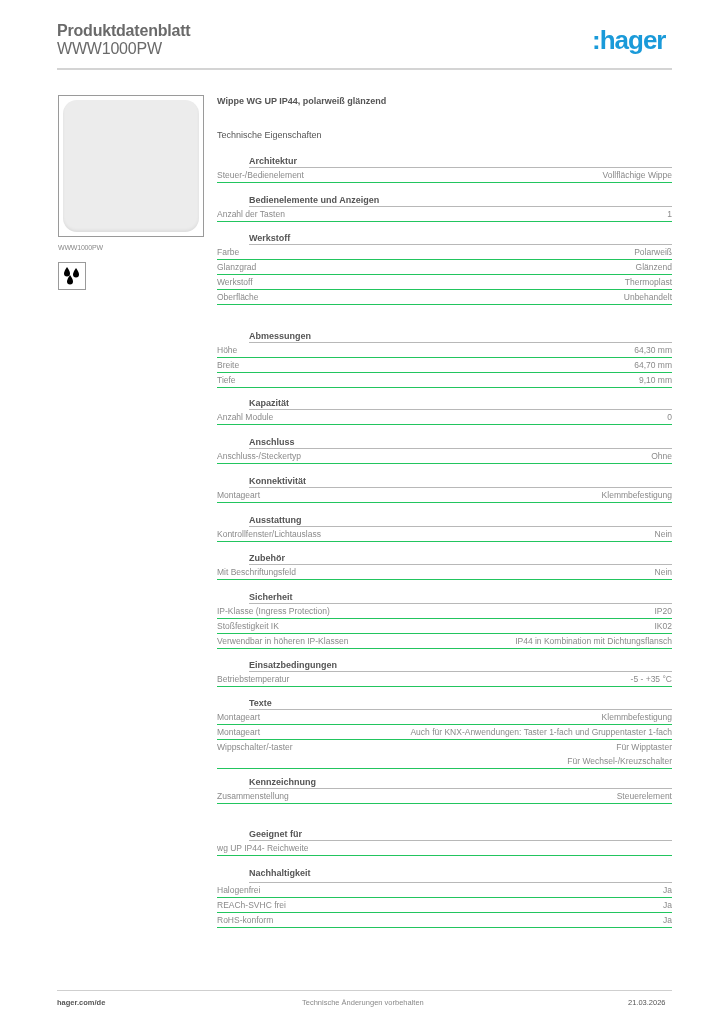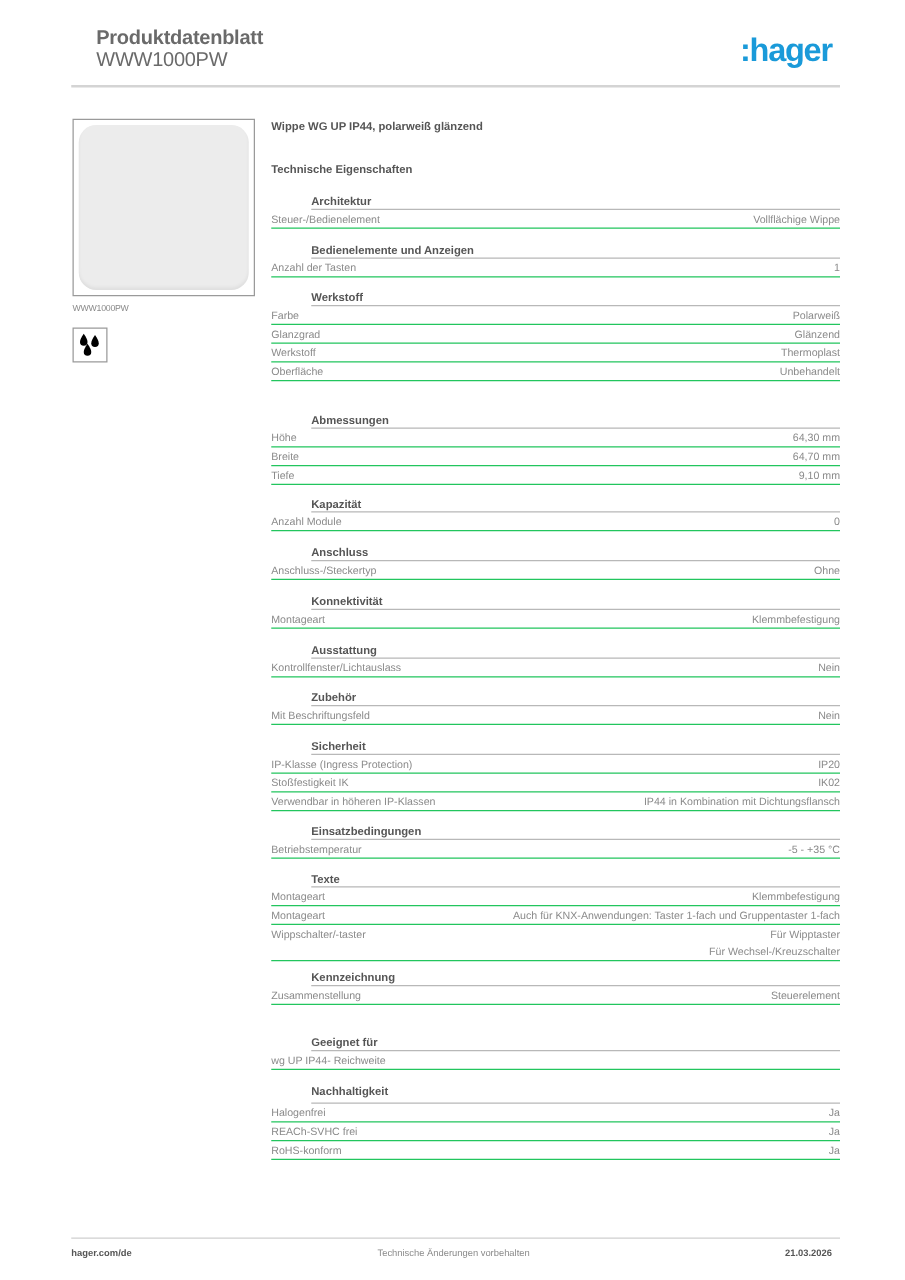--- a/index.html
+++ b/index.html
@@ -1,45 +1,45 @@
 <!DOCTYPE html>
 <html><head>
 <meta charset="utf-8">
 <style>
   * { margin: 0; padding: 0; box-sizing: border-box; }
   html, body { width: 724px; height: 1024px; background: #ffffff; overflow: hidden; }
   body { position: relative; font-family: "Liberation Sans", sans-serif; color: #555; }
 
-  .header { position: absolute; left: 57px; top: 22px; margin-left: 20px; }
+  .header { position: absolute; left: 57px; top: 22px; }
   .doc-title { font-size: 16px; font-weight: bold; color: #6a6a6a; line-height: 18px; letter-spacing: -0.2px; }
   .doc-subtitle { font-size: 16px; color: #6a6a6a; line-height: 18px; letter-spacing: -0.2px; }
   .logo { position: absolute; left: 592px; top: 26px; font-size: 26px; font-weight: bold; color: #1a9ad9; letter-spacing: -1px; line-height: 28px; }
   .header-rule { position: absolute; left: 57px; top: 68px; width: 615px; height: 2px; background: #d4d4d4; }
 
   .thumb { position: absolute; left: 58px; top: 95px; width: 146px; height: 142px; border: 1px solid #9a9a9a; background: #fff; }
   .thumb-inner { position: absolute; left: 4px; top: 4px; right: 4px; bottom: 4px; border-radius: 14px; background: #ececec; box-shadow: inset 0 -2px 3px rgba(0,0,0,0.06); }
   .thumb-caption { position: absolute; left: 58px; top: 244px; font-size: 7px; color: #8a8a8a; letter-spacing: -0.2px; }
   .ip-icon { position: absolute; left: 58px; top: 262px; width: 28px; height: 28px; border: 1px solid #9a9a9a; background: #fff; }
   .ip-icon svg { position: absolute; left: 3px; top: 3px; }
 
   .main { position: absolute; left: 217px; top: 0; width: 455px; }
   .product-name { position: absolute; left: 0; top: 96px; font-size: 9px; font-weight: bold; color: #555; }
-  .tech-title { position: absolute; left: 0; top: 130px; font-size: 9px; font-weight: bold; color: #555; }
+  .tech-title { position: absolute; left: 0; top: 130px; font-size: 9px; font-weight: normal; color: #555; }
 
   .section { position: absolute; left: 0; width: 455px; }
   .sec-head { font-size: 9px; font-weight: bold; color: #555; height: 13px; line-height: 13px; border-bottom: 1px solid #b8b8b8; margin-left: 32px; }
   .row { display: flex; justify-content: space-between; font-size: 8.5px; color: #8a8a8a; line-height: 14px; border-bottom: 1px solid #22c55e; }
   .row .k { white-space: nowrap; }
   .row .v { text-align: right; white-space: nowrap; }
   .row.multi .v span { display: block; }
 
   .footer-rule { position: absolute; left: 57px; top: 990px; width: 615px; height: 1px; background: #cfcfcf; }
   .footer-left { position: absolute; left: 57px; top: 998px; font-size: 7.5px; font-weight: bold; color: #555; }
   .footer-center { position: absolute; left: 302px; top: 998px; font-size: 7.5px; color: #8a8a8a; }
-  .footer-right { position: absolute; left: 628px; top: 998px; font-size: 7.5px; font-weight: bold; color: #555; }
+  .footer-right { position: absolute; left: 628px; top: 998px; font-size: 7.5px; font-weight: normal; color: #555; }
 </style>
 </head>
 <body>
 
 <div class="header">
   <div class="doc-title">Produktdatenblatt</div>
   <div class="doc-subtitle">WWW1000PW</div>
 </div>
 <div class="logo">:hager</div>
 <div class="header-rule"></div>

